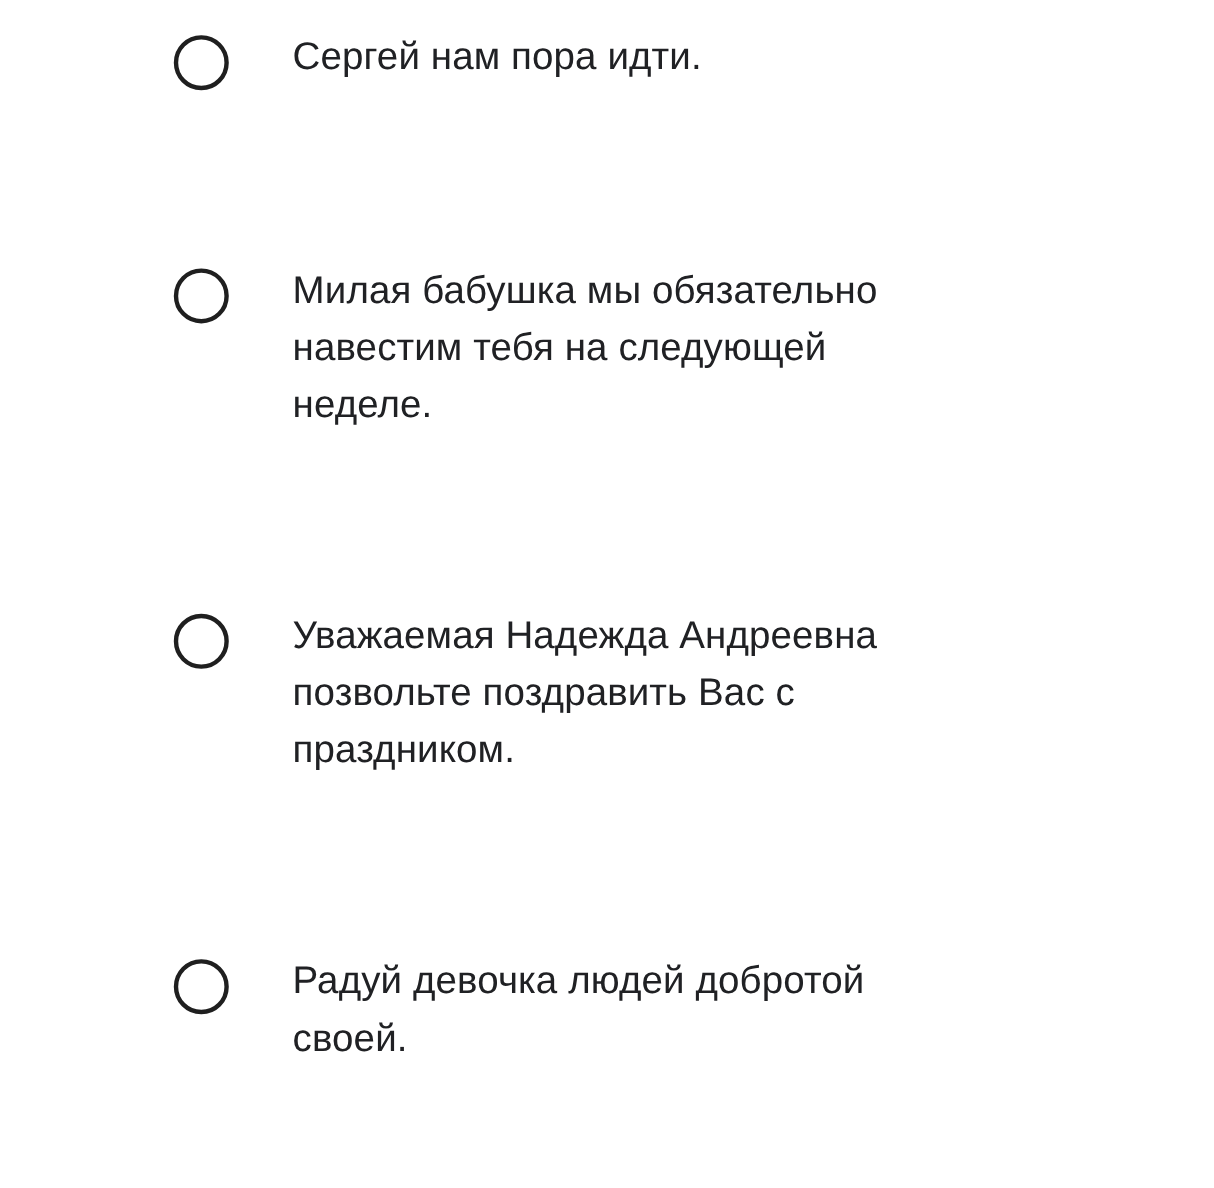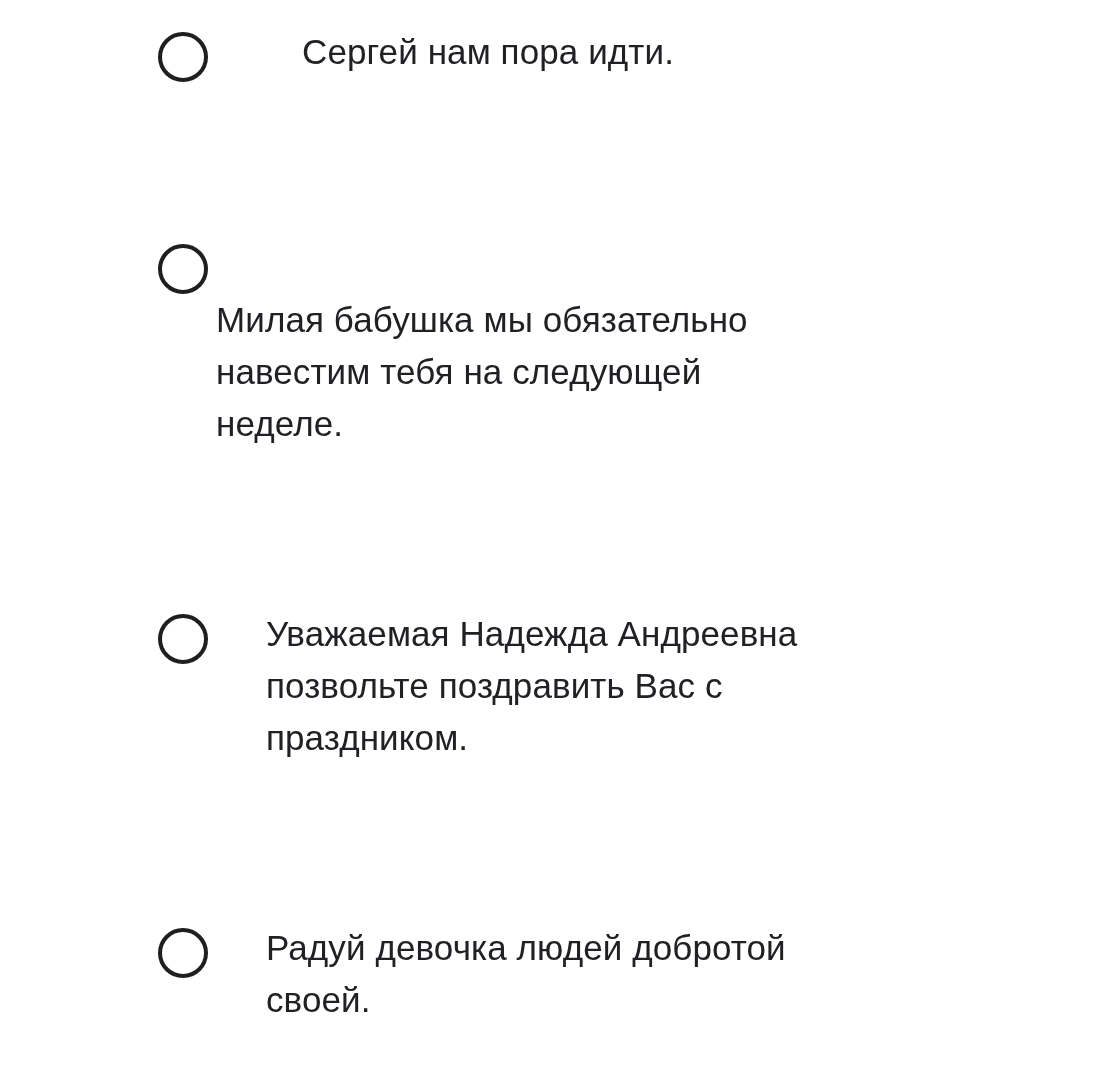--- a/index.html
+++ b/index.html
@@ -40,22 +40,22 @@
   .option-text {
     margin-left: 58px;
     font-size: 35px;
     line-height: 52px;
     color: #202124;
     letter-spacing: 0.1px;
     max-width: 620px;
     font-weight: 400;
   }
   
-  #opt-0 { margin-top: 26px; gap: 36px; }
-  #opt-1 { margin-top: 156px; flex-direction: column; }
+  #opt-0 { margin-top: 26px; }
+  #opt-1 { margin-top: 156px; }
   #opt-2 { margin-top: 158px; }
   #opt-3 { margin-top: 158px; }
 </style>
 </head>
 <body>
 
 <div class="quiz-options">
 
   <div class="option-row" id="opt-0">
     <span class="radio-outer"></span>

